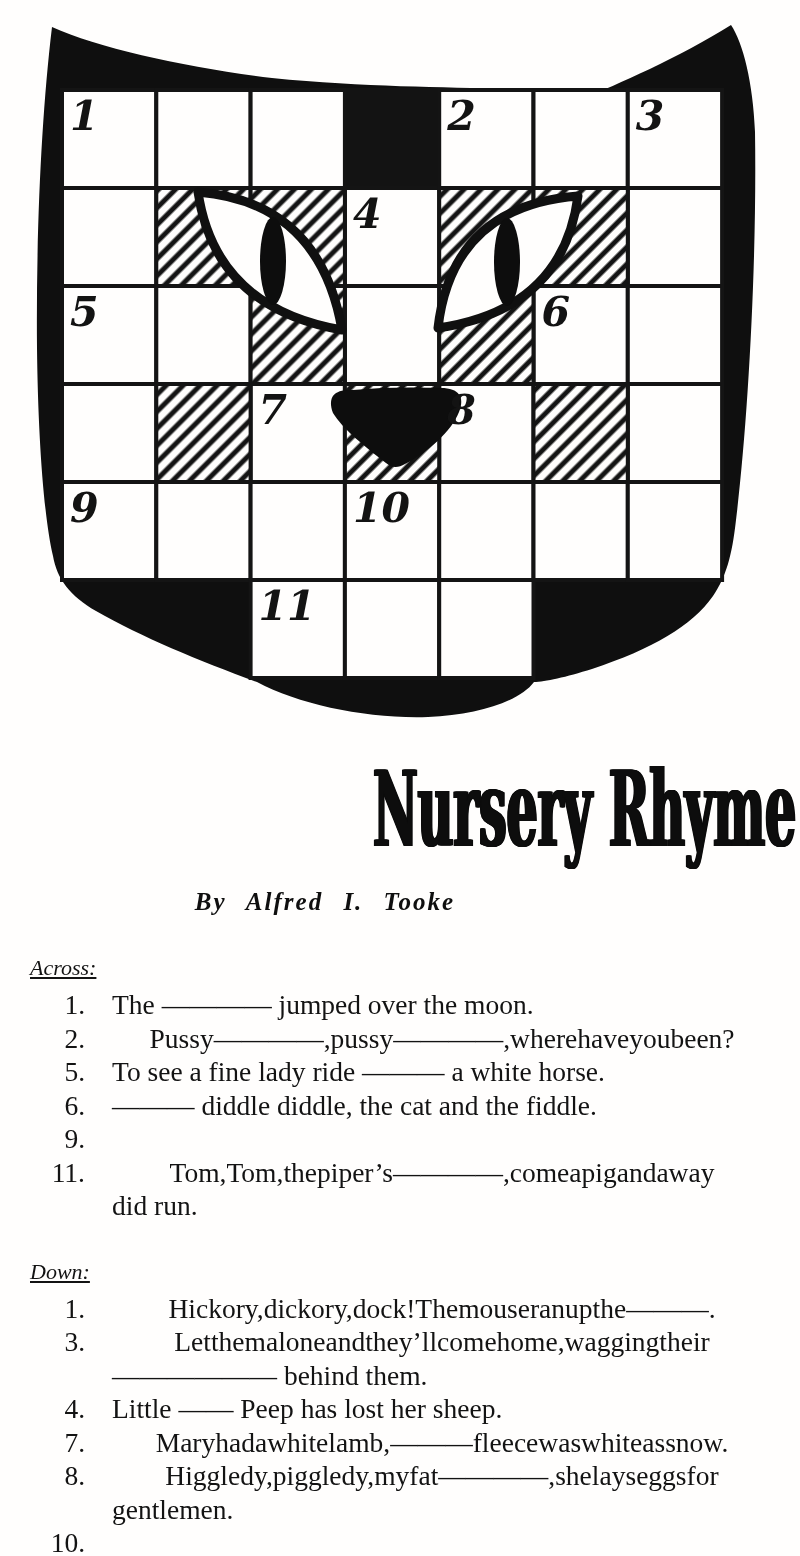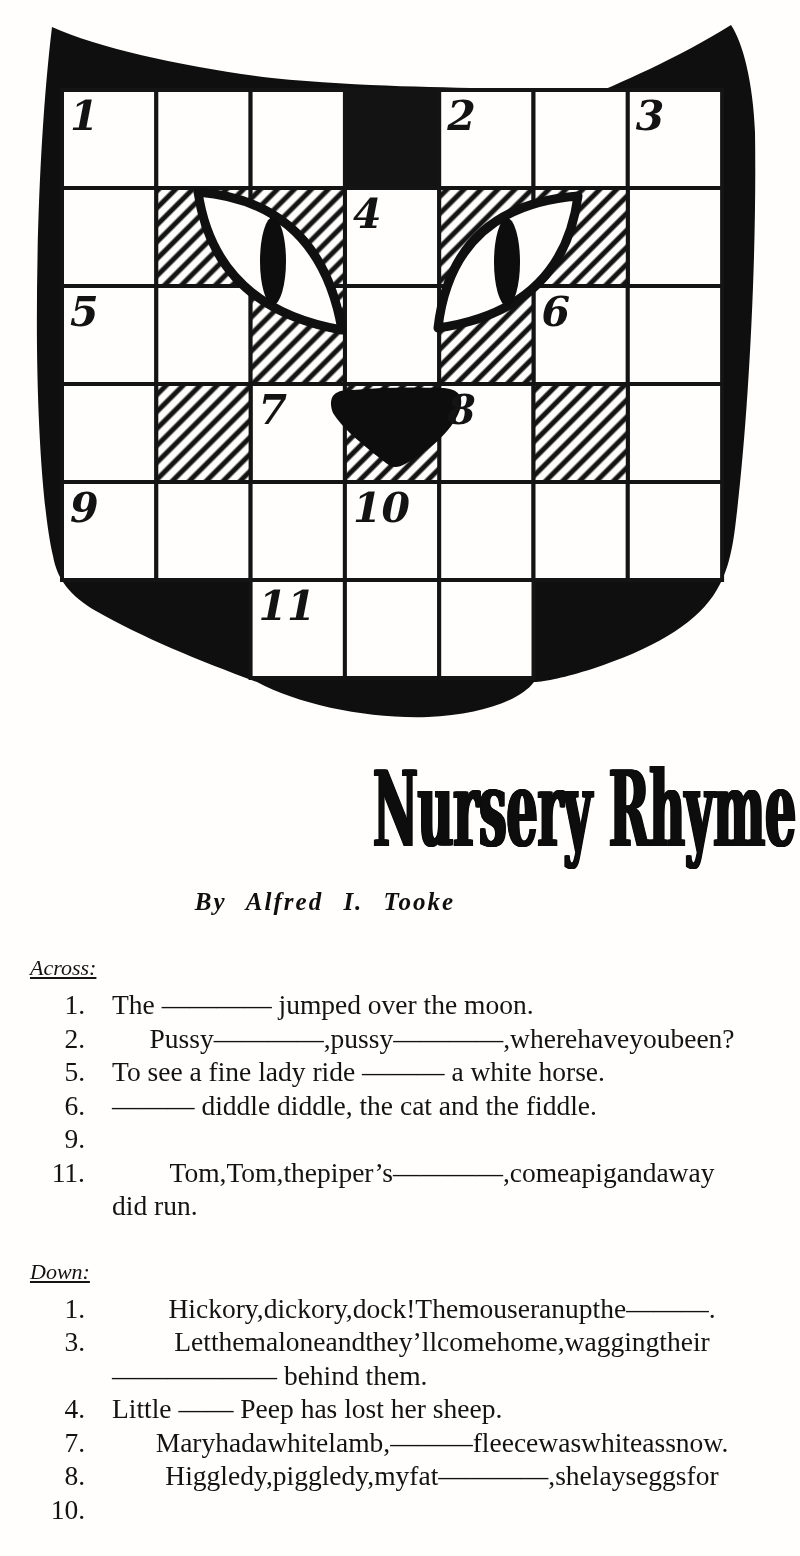--- a/index.html
+++ b/index.html
@@ -268,20 +268,21 @@
               <span>Higgledy,</span>
               <span>piggledy,</span>
               <span>my</span>
               <span>fat</span>
               <span>————,</span>
               <span>she</span>
               <span>lays</span>
               <span>eggs</span>
               <span>for</span>
             </div>
+            <div class="clue-line">gentlemen.</div>
           </div>
         </div>
         <div class="clue-row">
           <div class="clue-num">10.</div>
         </div>
       </section>
     </div>
 
 </div>
 

